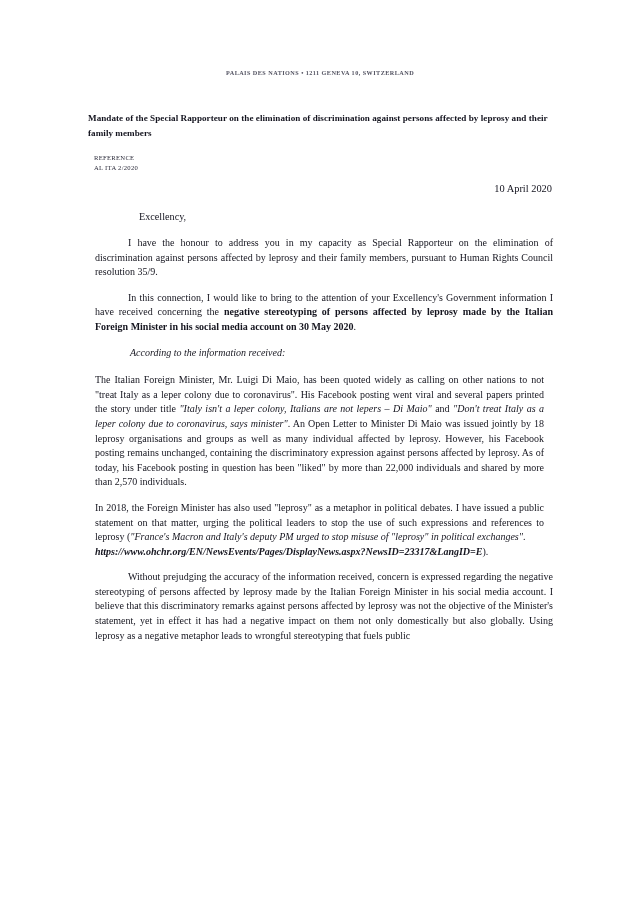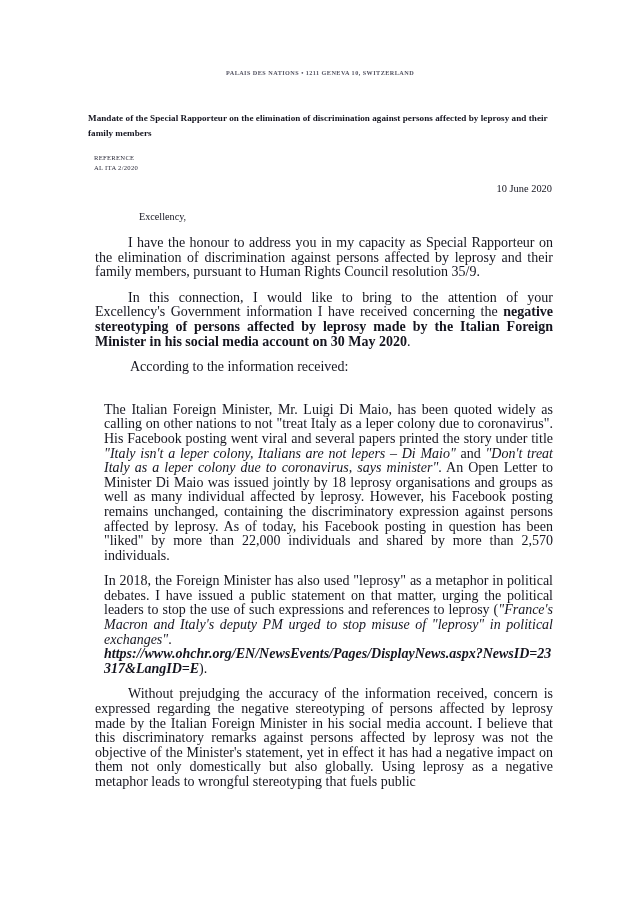--- a/index.html
+++ b/index.html
@@ -78,36 +78,36 @@
     margin-left: 44px;
   }
   .body-block {
     position: absolute;
     top: 236px;
     left: 95px;
     width: 458px;
   }
   p.para {
     margin: 0 0 11px 0;
-    font-size: 14px;
+    font-size: 10px;
     line-height: 14.6px;
     text-align: justify;
     text-justify: inter-word;
     color: #15151f;
   }
   p.para.first-indent {
     text-indent: 33px;
   }
   p.para.quote-block {
-    margin-left: 9px;
     width: 449px;
   }
   p.para.lead-in {
     text-indent: 35px;
-    margin-bottom: 28px;
+    margin-bottom: 13px;
+    font-style: italic;
   }
   b.emph { font-weight: bold; }
   i.it { font-style: italic; }
   i.url {
     font-style: italic;
     word-break: break-all;
     font-weight: bold;
   }
 </style>
 </head>
@@ -117,21 +117,21 @@
 
   <div class="letterhead-address">PALAIS DES NATIONS • 1211 GENEVA 10, SWITZERLAND</div>
 
   <div class="mandate-title">Mandate of the Special Rapporteur on the elimination of discrimination against persons affected by leprosy and their family members</div>
 
   <div class="reference-block">
     <div>REFERENCE</div>
     <div class="ref-code">AL ITA 2/2020</div>
   </div>
 
-  <div class="date-line">10 June 2020</div>
+  <div class="date-line">10 April 2020</div>
 
   <div class="salutation">Excellency,</div>
 
   <div class="body-block">
 
     <p class="para first-indent">I have the honour to address you in my capacity as Special Rapporteur on the elimination of discrimination against persons affected by leprosy and their family members, pursuant to Human Rights Council resolution 35/9.</p>
 
     <p class="para first-indent">
       <span>In this connection, I would like to bring to the attention of your Excellency's Government information I have received concerning the </span><b class="emph">negative stereotyping of persons affected by leprosy made by the Italian Foreign Minister in his social media account on 30 May 2020</b><span>.</span>
     </p>

